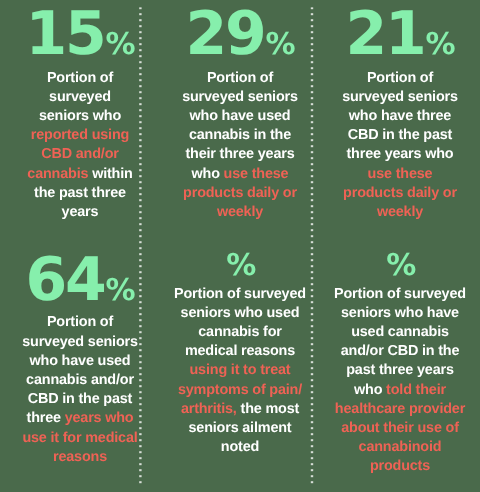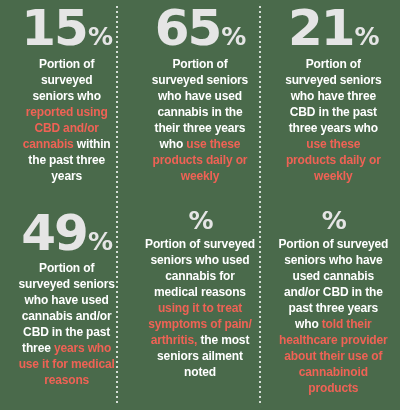--- a/index.html
+++ b/index.html
@@ -53,21 +53,21 @@
     flex-direction: column;
     align-items: center;
     justify-content: flex-start;
     text-align: center;
     overflow: hidden;
   }
   .stat-figure {
     display: flex;
     align-items: baseline;
     justify-content: center;
-    color: #e5e5e5;
+    color: #86efac;
     line-height: 0.96;
     margin: 0 0 5px 0;
     white-space: nowrap;
   }
   .stat-number {
     font-size: 50px;
     font-weight: bold;
     letter-spacing: -2px;
     font-family: "DejaVu Sans", sans-serif;
   }
@@ -108,37 +108,37 @@
     <div class="stat-cell cell-1 row-1">
       <div class="stat-figure">
         <span class="stat-number">15</span>
         <span class="stat-percent">%</span>
       </div>
       <p class="stat-desc"><span>Portion of surveyed seniors who </span><span class="hl">reported using CBD and/or cannabis</span><span> within the past three years</span></p>
     </div>
 
     <div class="stat-cell cell-2 row-1">
       <div class="stat-figure">
-        <span class="stat-number">65</span>
+        <span class="stat-number">29</span>
         <span class="stat-percent">%</span>
       </div>
       <p class="stat-desc"><span>Portion of surveyed seniors who have used cannabis in the their three years who </span><span class="hl">use these products daily or weekly</span><span></span></p>
     </div>
 
     <div class="stat-cell cell-3 row-1">
       <div class="stat-figure">
         <span class="stat-number">21</span>
         <span class="stat-percent">%</span>
       </div>
       <p class="stat-desc"><span>Portion of surveyed seniors who have three CBD in the past three years who </span><span class="hl">use these products daily or weekly</span><span></span></p>
     </div>
 
     <div class="stat-cell cell-4 row-2">
       <div class="stat-figure">
-        <span class="stat-number">49</span>
+        <span class="stat-number">64</span>
         <span class="stat-percent">%</span>
       </div>
       <p class="stat-desc"><span>Portion of surveyed seniors who have used cannabis and/or CBD in the past three </span><span class="hl">years who use it for medical reasons</span><span></span></p>
     </div>
 
     <div class="stat-cell cell-5 row-2">
       <div class="stat-figure">
         <span class="stat-percent">%</span>
       </div>
       <p class="stat-desc"><span>Portion of surveyed seniors who used cannabis for medical reasons </span><span class="hl">using it to treat symptoms of pain/ arthritis,</span><span> the most seniors ailment noted</span></p>

